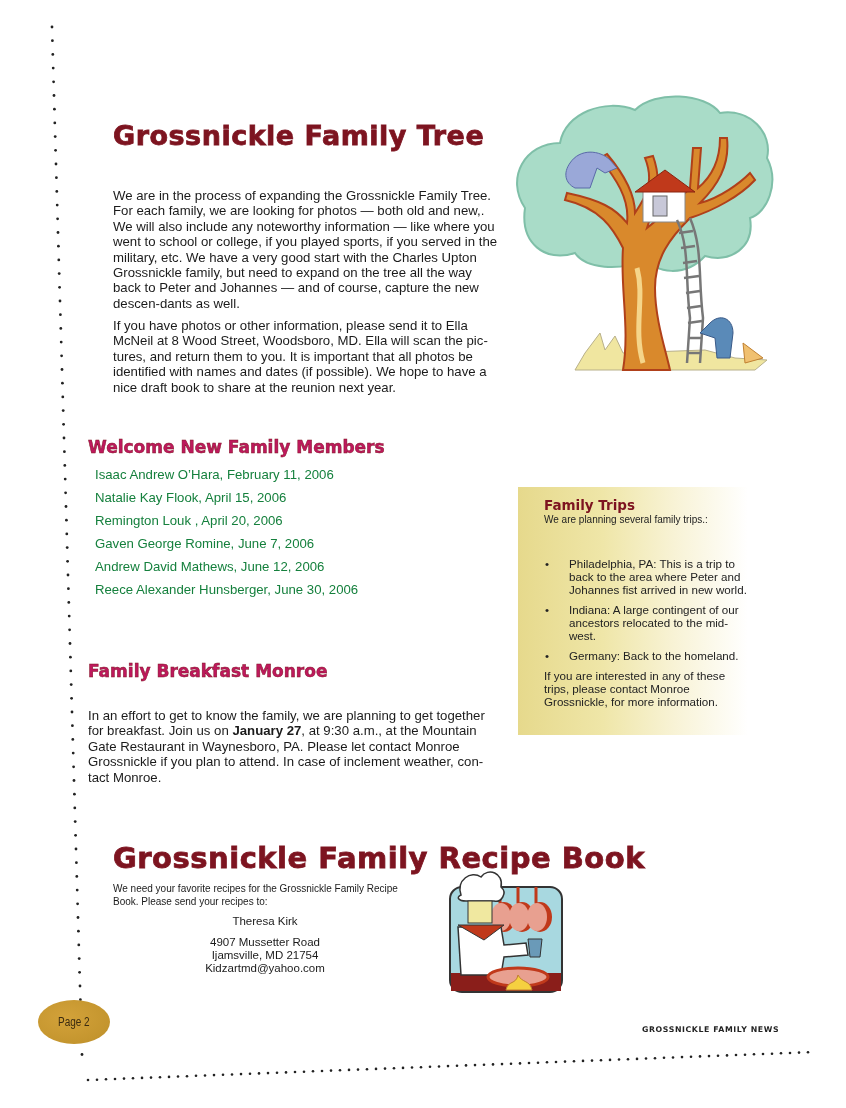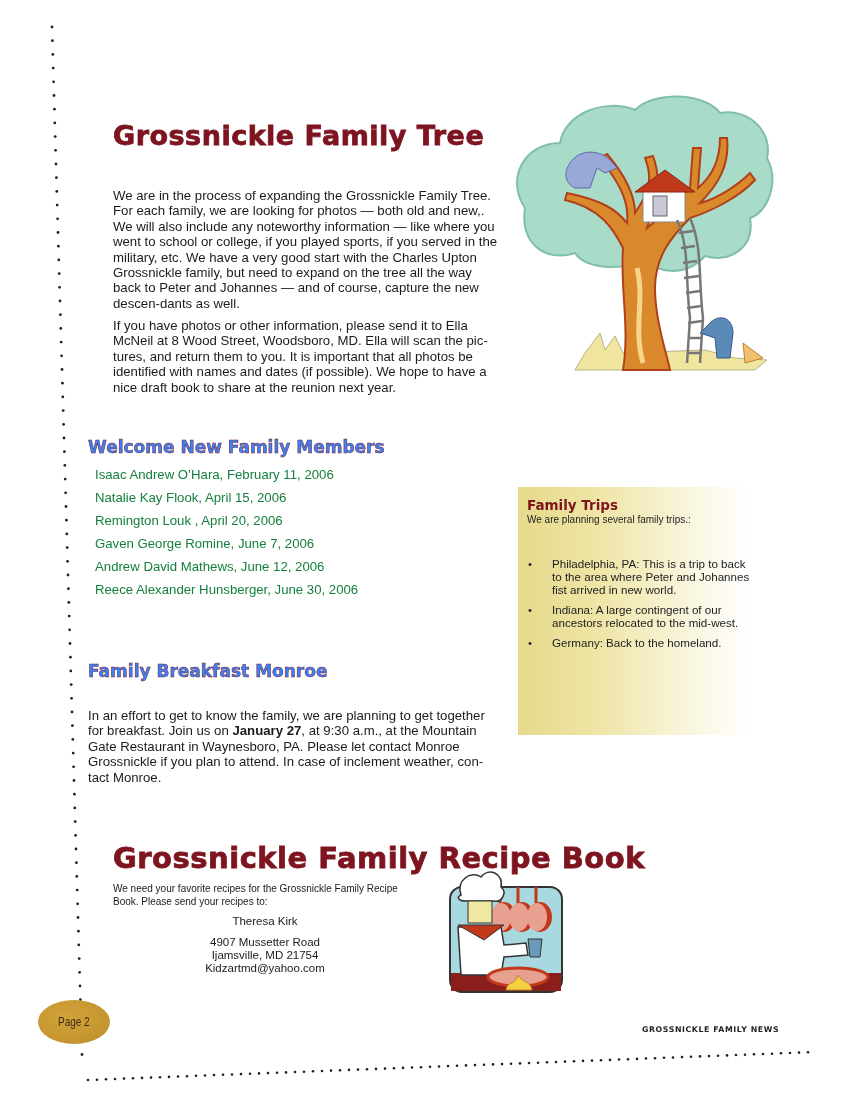--- a/index.html
+++ b/index.html
@@ -17,21 +17,21 @@
       letter-spacing: 0.5px;
       -webkit-text-stroke: 0.8px #7d1420;
       white-space: nowrap;
     }
     .title-tree { left: 113px; top: 120px; font-size: 27px; }
     .title-recipe { left: 113px; top: 841px; font-size: 29px; }
     .title-med {
       position: absolute;
       font-family: "DejaVu Sans", sans-serif;
       font-weight: 900;
-      color: #3b82f6;
+      color: #be185d;
       -webkit-text-stroke: 0.5px #7d1420;
       white-space: nowrap;
       font-size: 17px;
     }
     .title-welcome { left: 88px; top: 437px; }
     .title-breakfast { left: 88px; top: 661px; }
 
     .para {
       position: absolute;
       font-size: 13.2px;
@@ -41,21 +41,21 @@
     .p-tree1 { left: 113px; top: 188px; width: 385px; }
     .p-tree2 { left: 113px; top: 318px; width: 385px; }
     .p-breakfast { left: 88px; top: 708px; width: 400px; }
 
     .members { position: absolute; left: 95px; top: 466px; list-style: none; }
     .members li { font-size: 13.2px; height: 23px; line-height: 17px; color: #15803d; }
 
     .trips {
       position: absolute; left: 518px; top: 487px; width: 242px; height: 248px;
       background: linear-gradient(90deg, #e6d98c 0%, #efe6a8 35%, #f8f3d6 65%, #ffffff 95%);
-      padding: 11px 8px 0 9px;
+      padding: 11px 8px 0 26px;
     }
     .trips-title {
       font-family: "DejaVu Sans", sans-serif; font-weight: bold;
       color: #7d1420; font-size: 13.5px; line-height: 15px;
     }
     .trips-intro { font-size: 10px; line-height: 14px; color: #222; }
     .trips-list { list-style: none; margin-top: 30px; }
     .trips-list li { position: relative; padding-left: 25px; font-size: 11.6px; line-height: 13px; color: #222; margin-bottom: 7px; }
     .trips-list li .bullet { position: absolute; left: 1px; top: 0; }
     .trips-outro { font-size: 11.6px; line-height: 13px; color: #222; margin-top: 2px; }
@@ -295,20 +295,21 @@
 </div>
 
 <div class="trips">
   <div class="trips-title">Family Trips</div>
   <div class="trips-intro">We are planning several family trips.:</div>
   <ul class="trips-list">
     <li><span class="bullet">•</span><span>Philadelphia, PA:  This is a trip to back to the area where Peter and Johannes fist arrived in new world.</span></li>
     <li><span class="bullet">•</span><span>Indiana:  A large contingent of our ancestors relocated to the mid-west.</span></li>
     <li><span class="bullet">•</span><span>Germany:  Back to the homeland.</span></li>
   </ul>
+  <div class="trips-outro">If you are interested in any of these trips, please contact Monroe Grossnickle, for more information.</div>
 </div>
 
 <div>
   <h1 class="title-big title-recipe">Grossnickle Family Recipe Book</h1>
   <p class="recipe-intro">We need your favorite recipes for the Grossnickle Family Recipe Book.  Please send your recipes to:</p>
   <div class="recipe-contact">
     <div class="name">Theresa Kirk</div>
     <div>4907 Mussetter Road</div>
     <div>Ijamsville, MD 21754</div>
     <div>Kidzartmd@yahoo.com</div>

